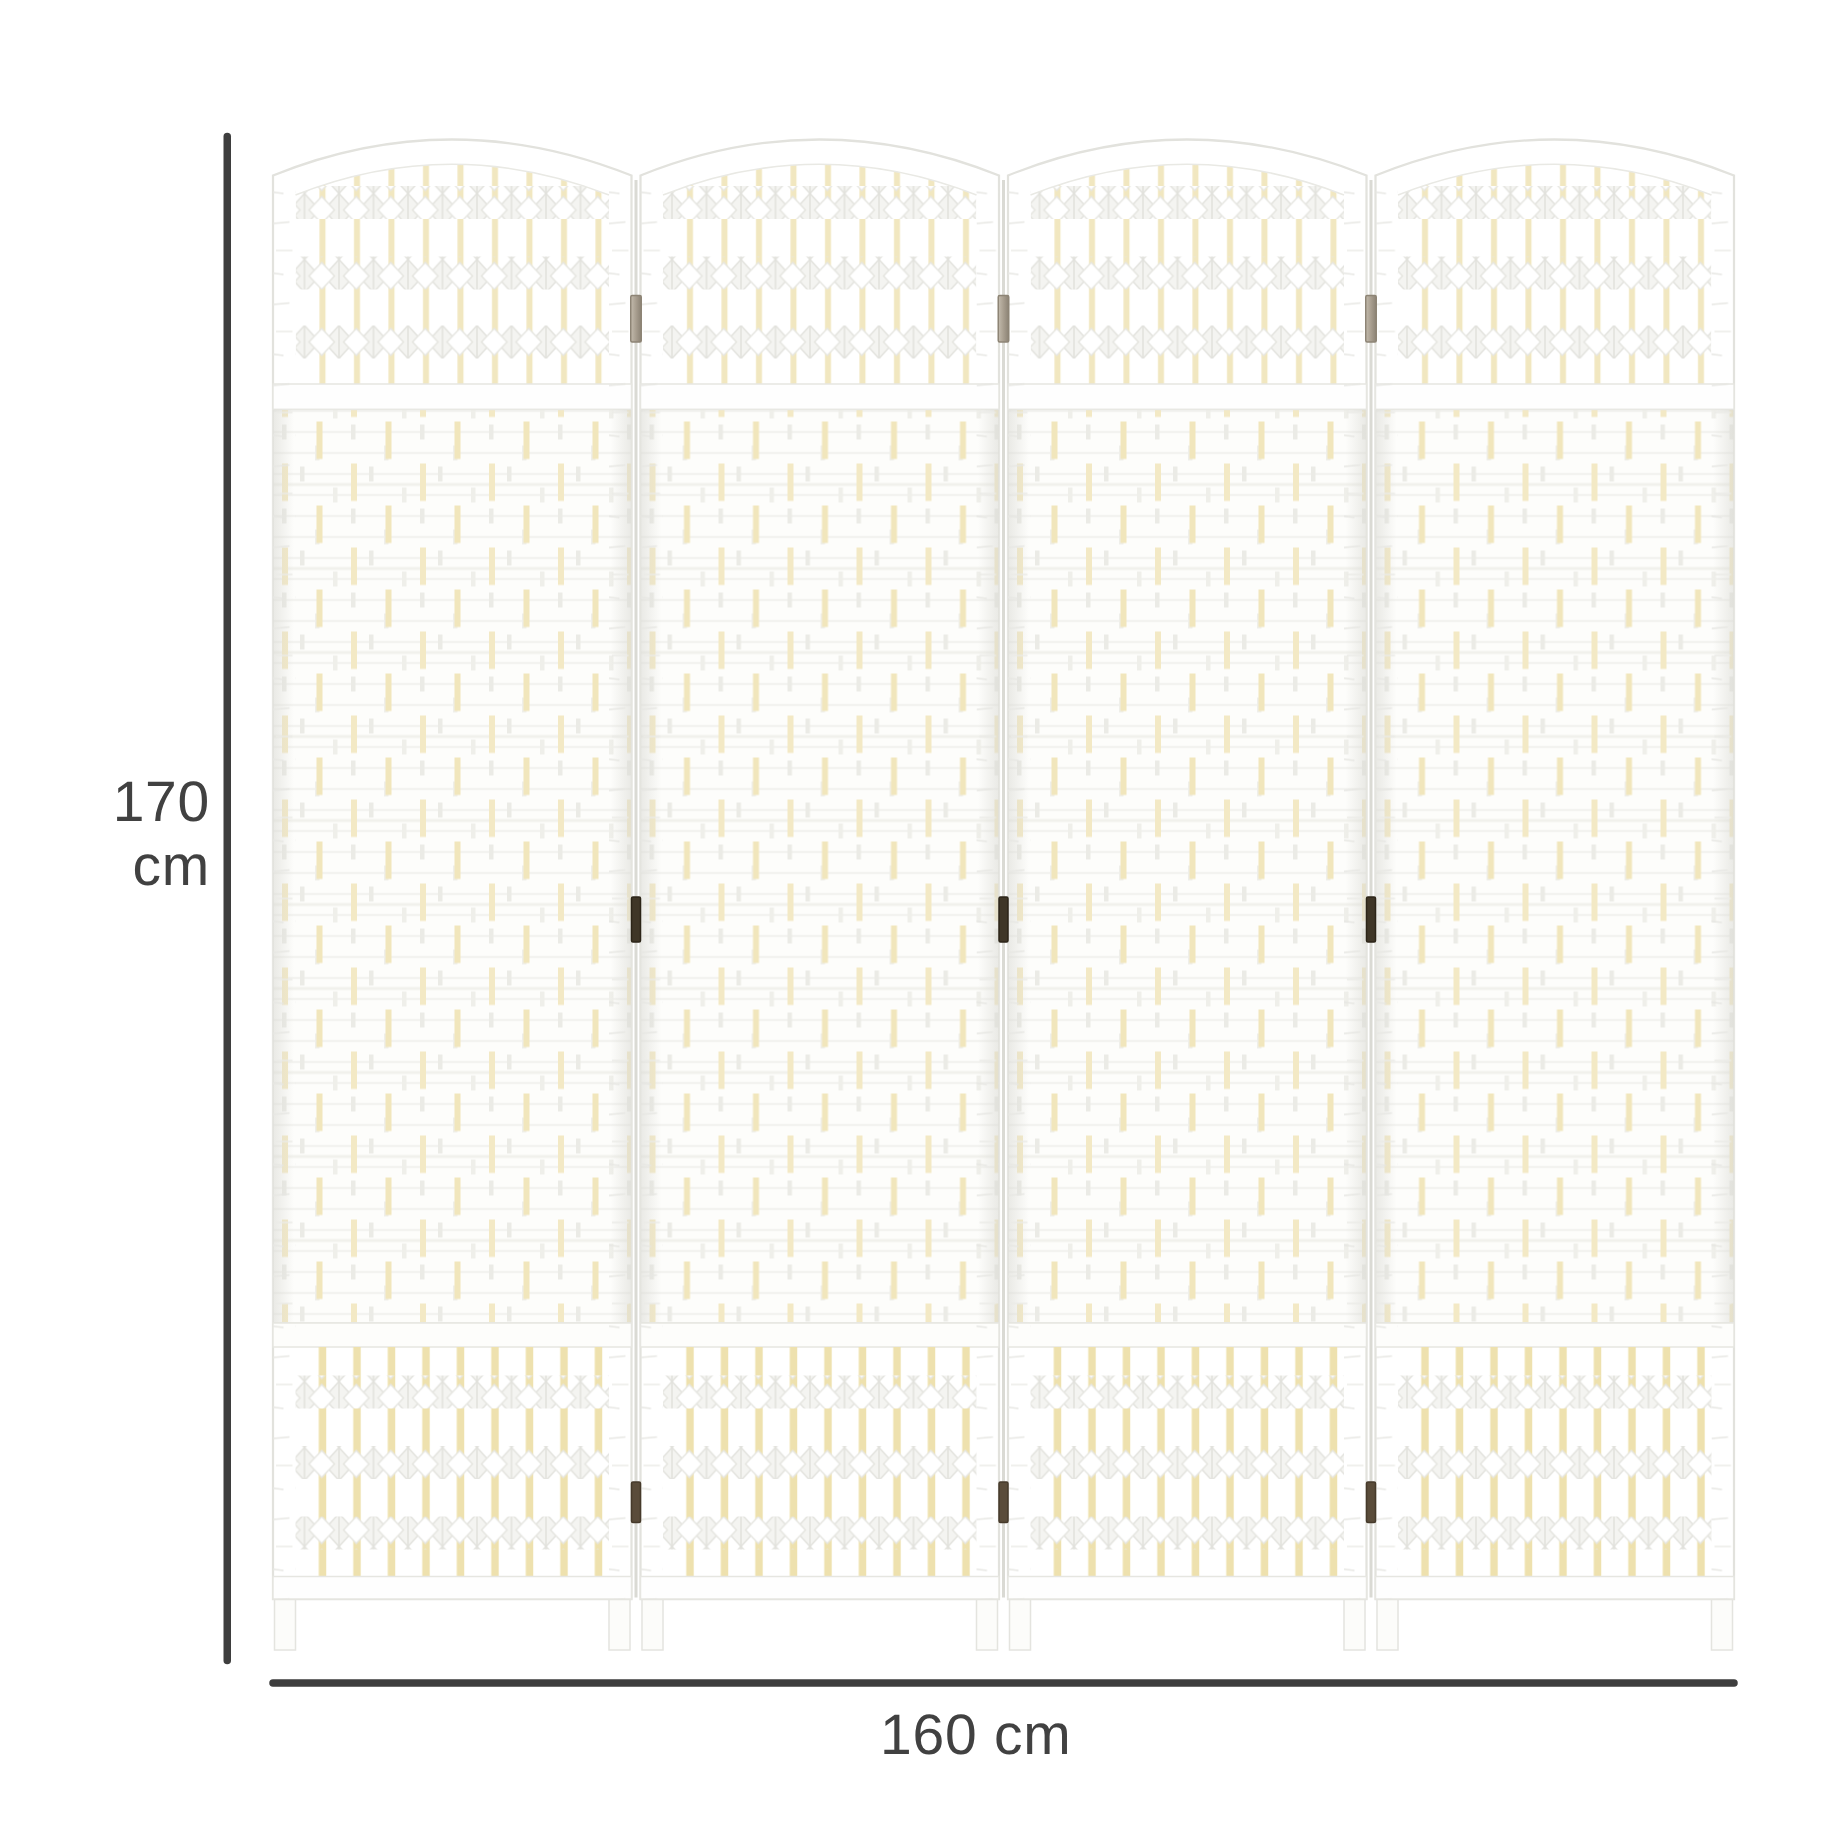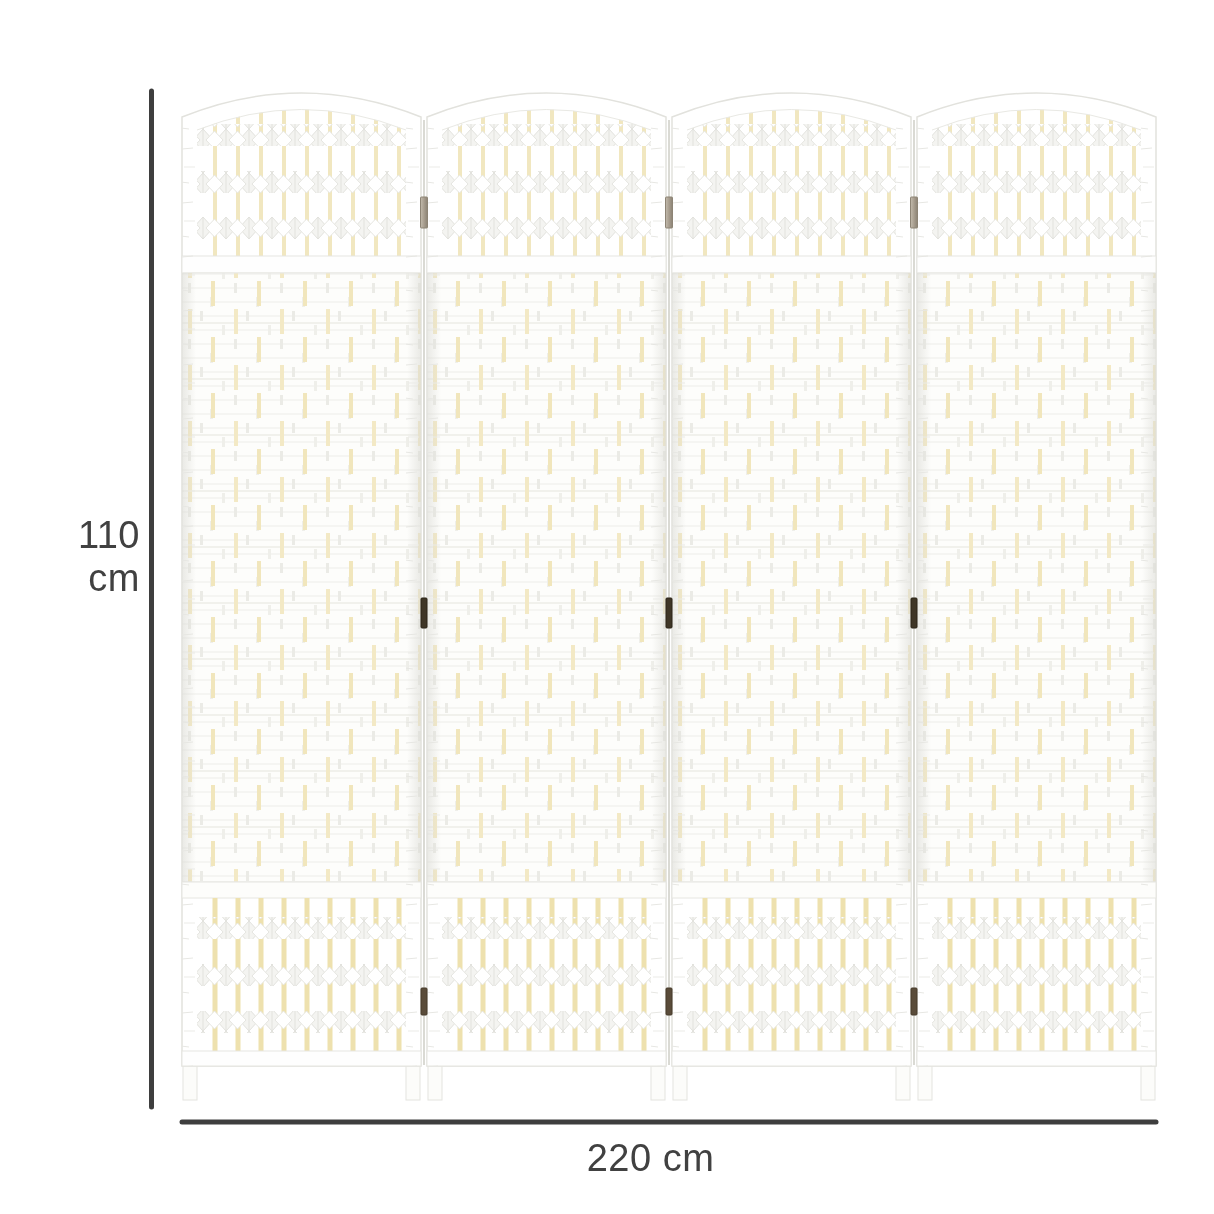--- a/index.html
+++ b/index.html
@@ -110,15 +110,15 @@
         <rect x="913" y="120" width="2" height="945" fill="#dadad4"></rect>
         <rect x="910.5" y="197" width="7" height="31" rx="1" fill="url(#hingeLightGrad)" stroke="#8d8475"></rect>
         <rect x="911" y="598" width="6" height="30" rx="1" fill="#3f3627" stroke="#2c2518"></rect>
         <rect x="911" y="988" width="6" height="27" rx="1" fill="#5a4c3a" stroke="#463a2b"></rect>
       </g>
 
     <line x1="151.5" y1="91" x2="151.5" y2="1107" stroke-width="5" stroke-linecap="round" stroke="#3e3e3e"></line>
     <line x1="182" y1="1122" x2="1156" y2="1122" stroke-width="5" stroke-linecap="round" stroke="#3e3e3e"></line>
   </svg>
 
-  <div class="dim-label v">110 cm</div>
-  <div class="dim-label h">220 cm</div>
+  <div class="dim-label v">170 cm</div>
+  <div class="dim-label h">160 cm</div>
 </div>
 
 </body></html>

